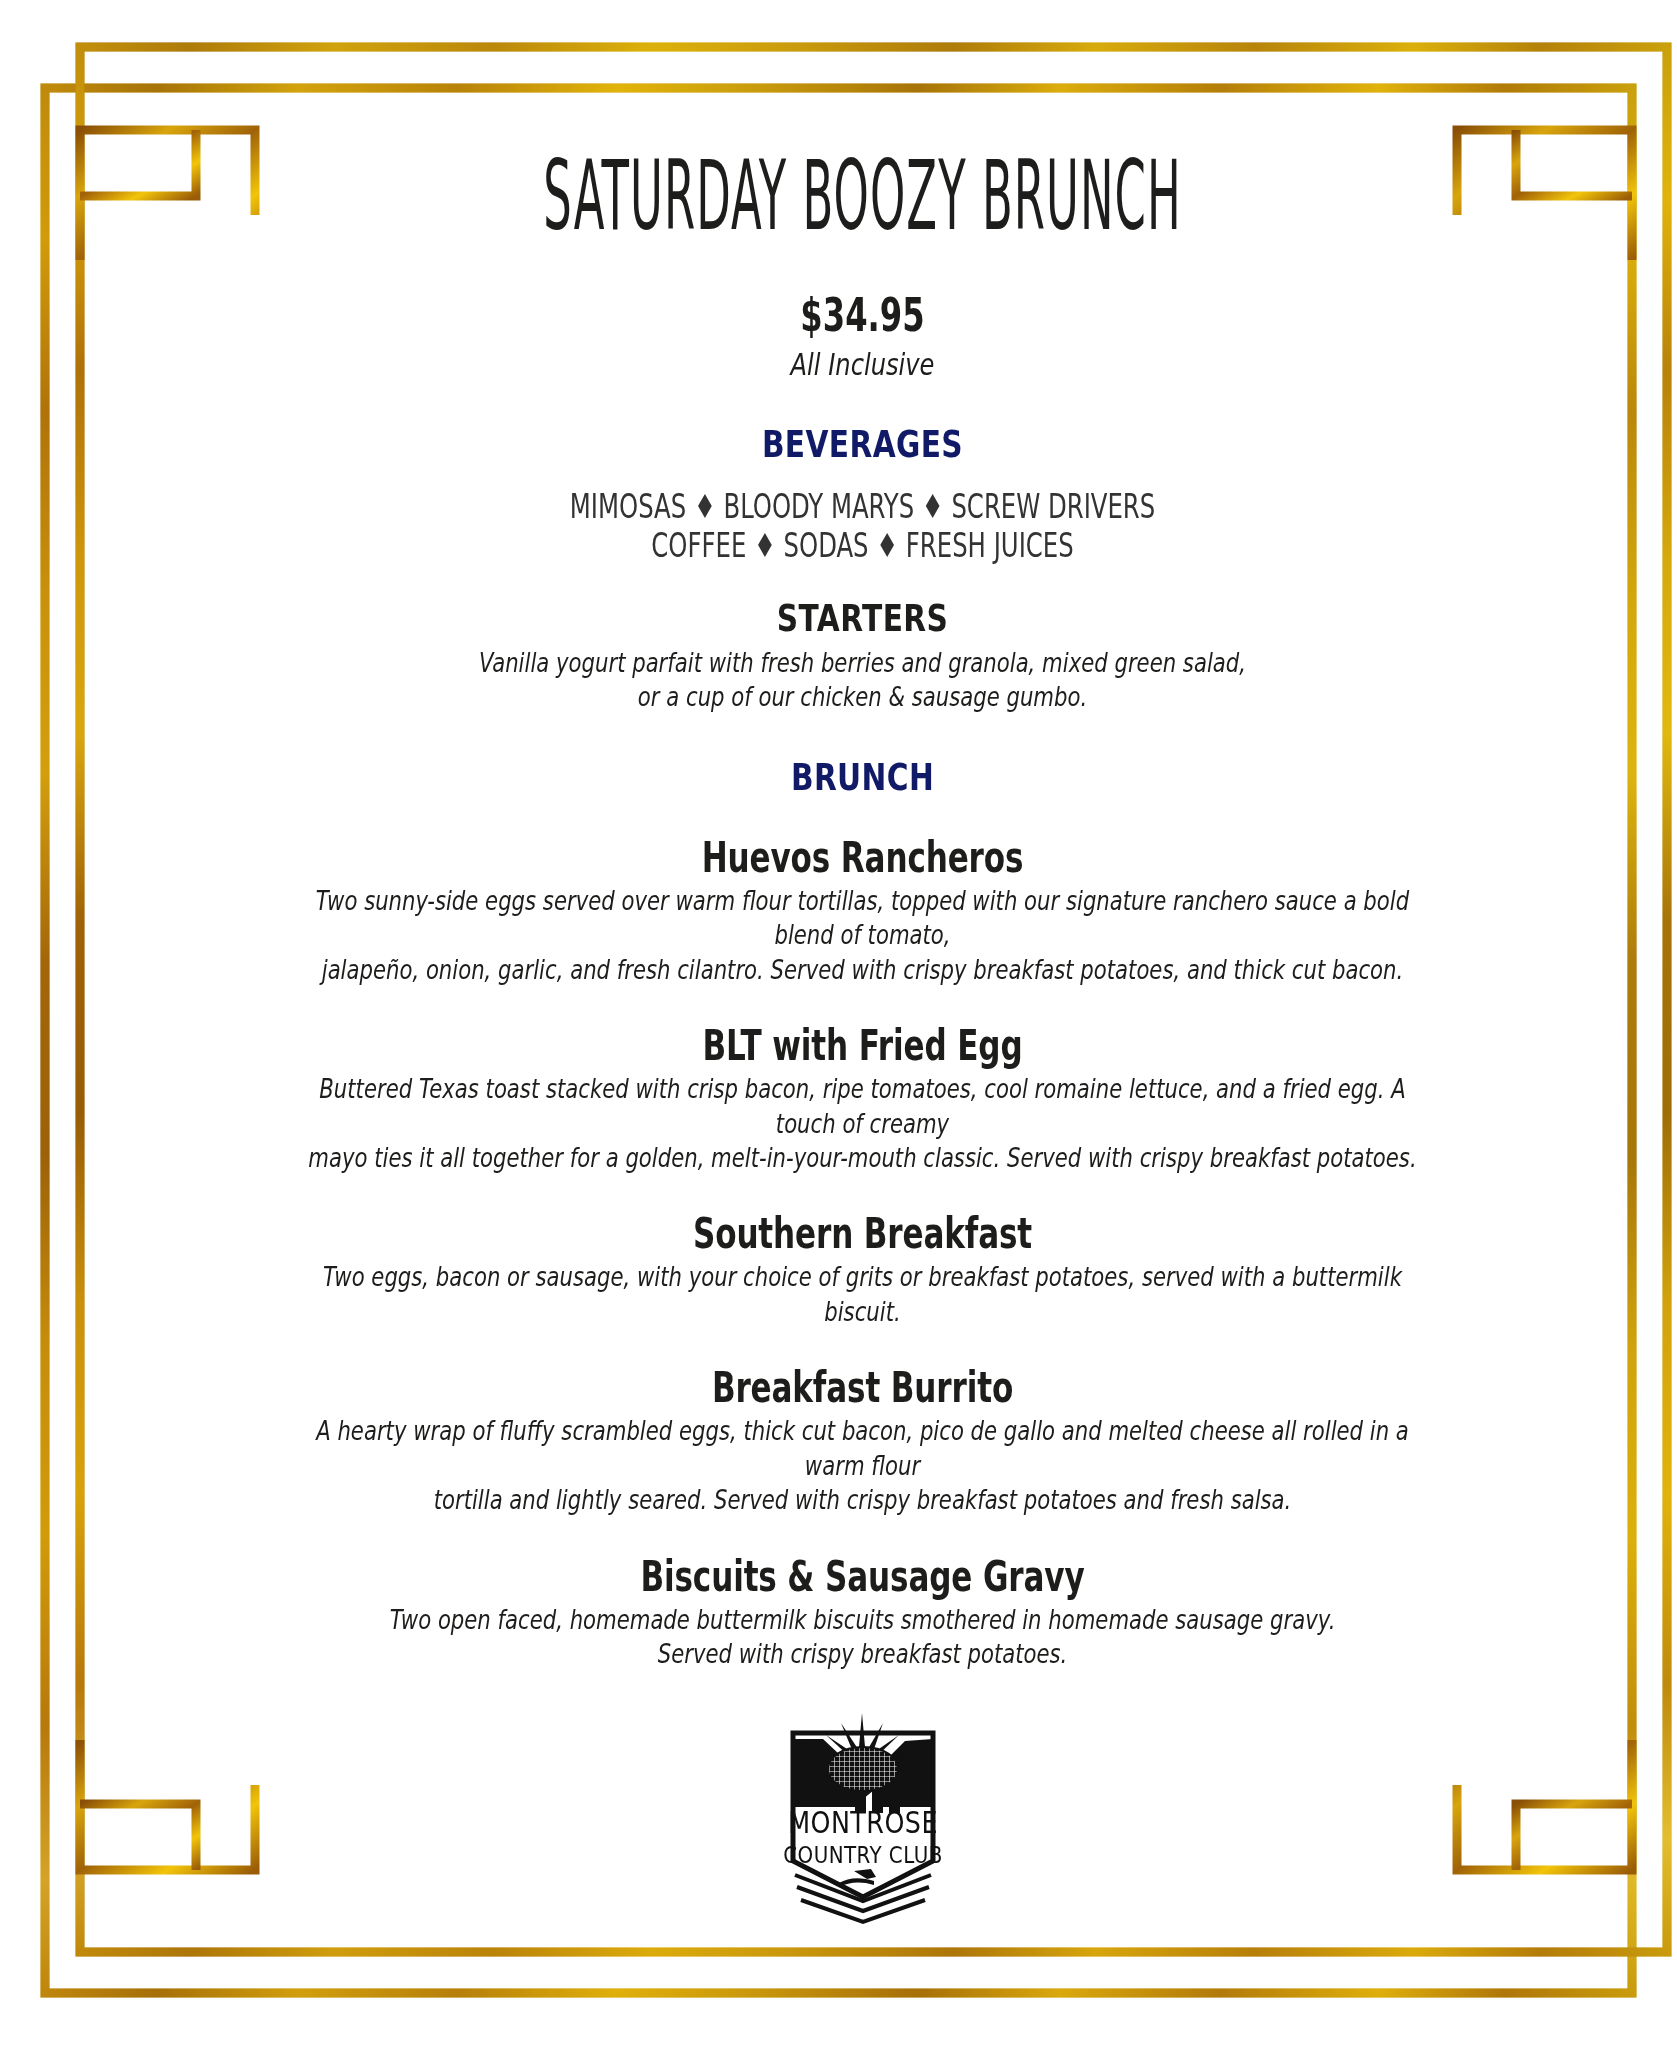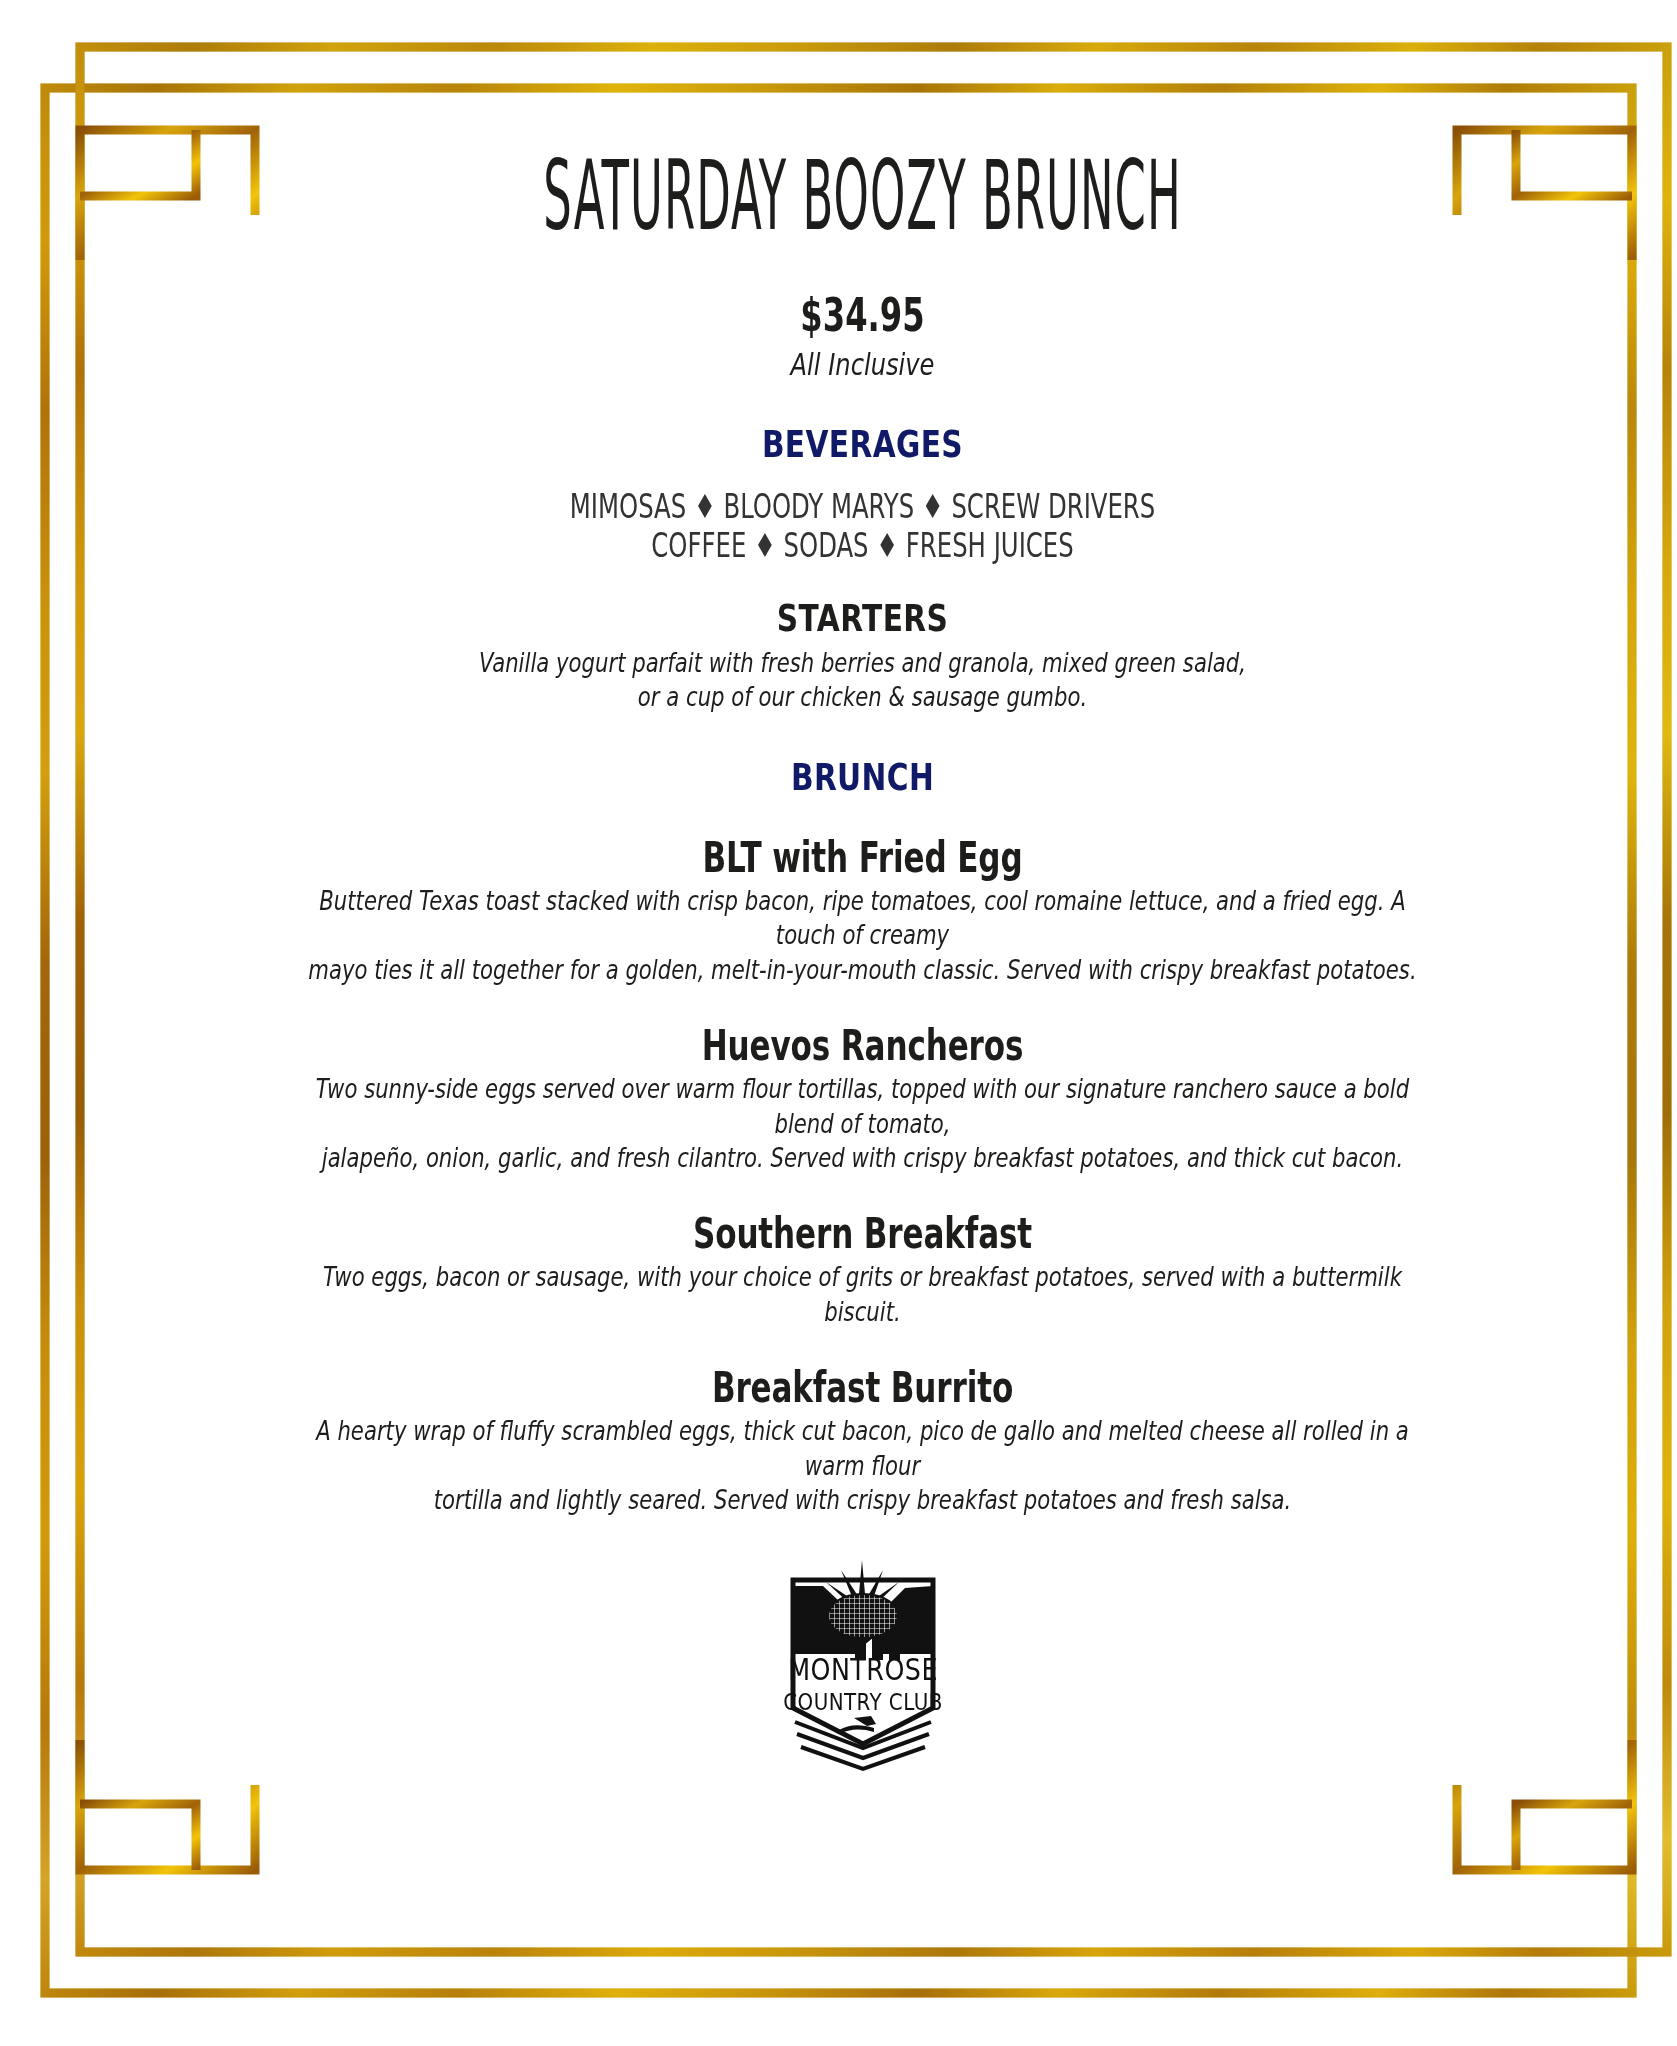--- a/index.html
+++ b/index.html
@@ -233,43 +233,48 @@
 
   <h2 class="section-head dark">STARTERS</h2>
   <div class="desc">Vanilla yogurt parfait with fresh berries and granola, mixed green salad,</div>
   <div class="desc" style="margin-top:0">or a cup of our chicken &amp; sausage gumbo.</div>
 
   <div class="spacer-lg"></div>
 
   <h2 class="section-head accent">BRUNCH</h2>
 
   <div class="dish">
+    <div class="dish-name">Huevos Rancheros</div>
+    <div class="desc">Two sunny-side eggs served over warm flour tortillas, topped with our signature ranchero sauce a bold blend of tomato,</div>
+    <div class="desc" style="margin-top:0">jalapeño, onion, garlic, and fresh cilantro. Served with crispy breakfast potatoes, and thick cut bacon.</div>
+  </div>
+
+  <div class="dish">
     <div class="dish-name">BLT with Fried Egg</div>
     <div class="desc">Buttered Texas toast stacked with crisp bacon, ripe tomatoes, cool romaine lettuce, and a fried egg. A touch of creamy</div>
     <div class="desc" style="margin-top:0">mayo ties it all together for a golden, melt-in-your-mouth classic. Served with crispy breakfast potatoes.</div>
   </div>
 
-  <div class="dish">
-    <div class="dish-name">Huevos Rancheros</div>
-    <div class="desc">Two sunny-side eggs served over warm flour tortillas, topped with our signature ranchero sauce a bold blend of tomato,</div>
-    <div class="desc" style="margin-top:0">jalapeño, onion, garlic, and fresh cilantro. Served with crispy breakfast potatoes, and thick cut bacon.</div>
-  </div>
-
 
   <div class="dish">
     <div class="dish-name">Southern Breakfast</div>
     <div class="desc">Two eggs, bacon or sausage, with your choice of grits or breakfast potatoes, served with a buttermilk biscuit.</div>
   </div>
 
   <div class="dish">
     <div class="dish-name">Breakfast Burrito</div>
     <div class="desc">A hearty wrap of fluffy scrambled eggs, thick cut bacon, pico de gallo  and melted cheese all rolled in a warm flour</div>
     <div class="desc" style="margin-top:0">tortilla and lightly seared. Served with crispy breakfast potatoes and fresh salsa.</div>
   </div>
 
+  <div class="dish">
+    <div class="dish-name">Biscuits &amp; Sausage Gravy</div>
+    <div class="desc">Two open faced, homemade buttermilk biscuits smothered in homemade sausage gravy.</div>
+    <div class="desc" style="margin-top:0">Served with crispy breakfast potatoes.</div>
+  </div>
 
   <div id="logo-block">
     <svg id="club-logo" viewBox="0 0 168 215" xmlns="http://www.w3.org/2000/svg">
       <defs>
         <clipPath id="shieldClip">
           <path d="M14 22 L154 22 L154 150 L84 186 L14 150 Z"></path>
         </clipPath>
         <pattern id="mesh" width="5" height="5" patternUnits="userSpaceOnUse">
           <rect width="5" height="5" fill="#111"></rect>
           <path d="M0 0 L5 0 M0 0 L0 5" stroke="#fff" stroke-width="1.1"></path>

